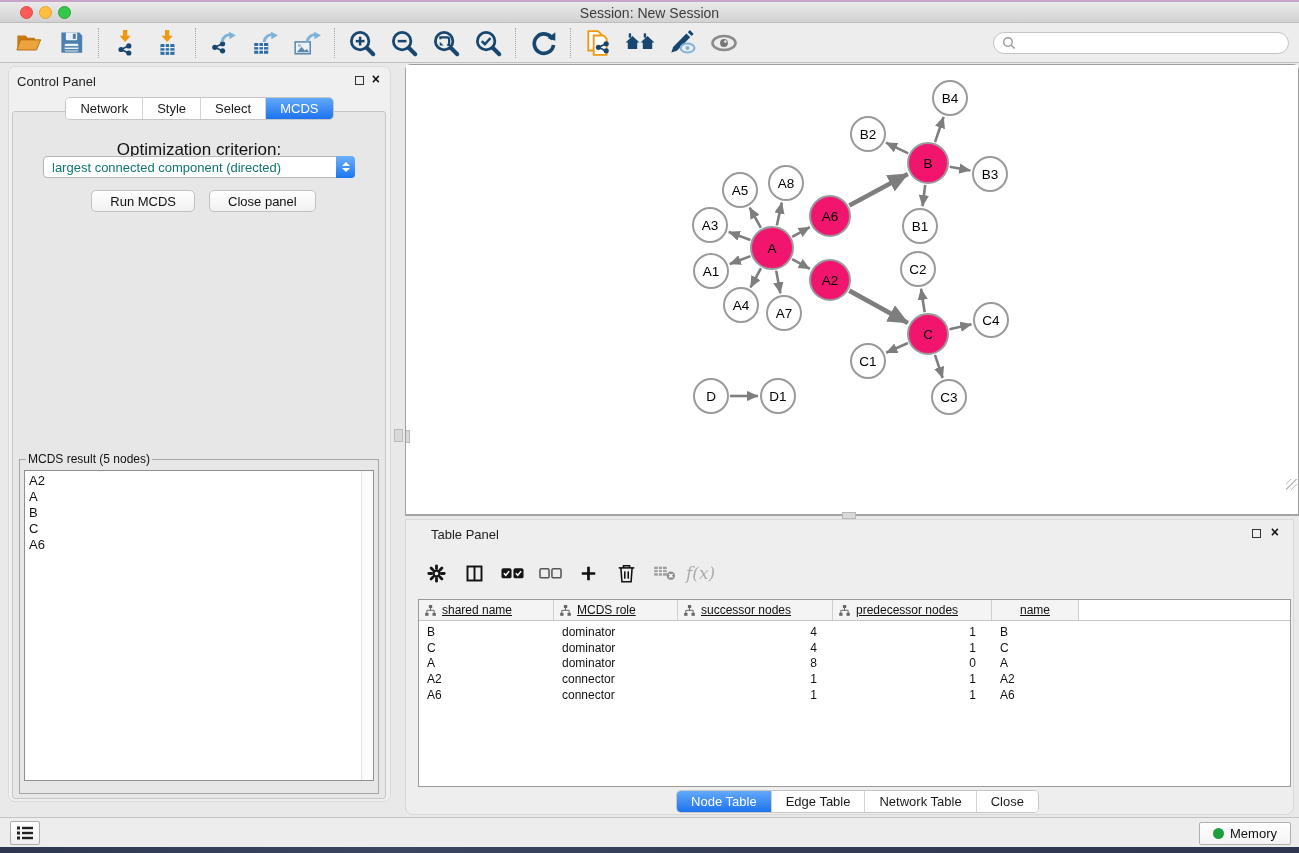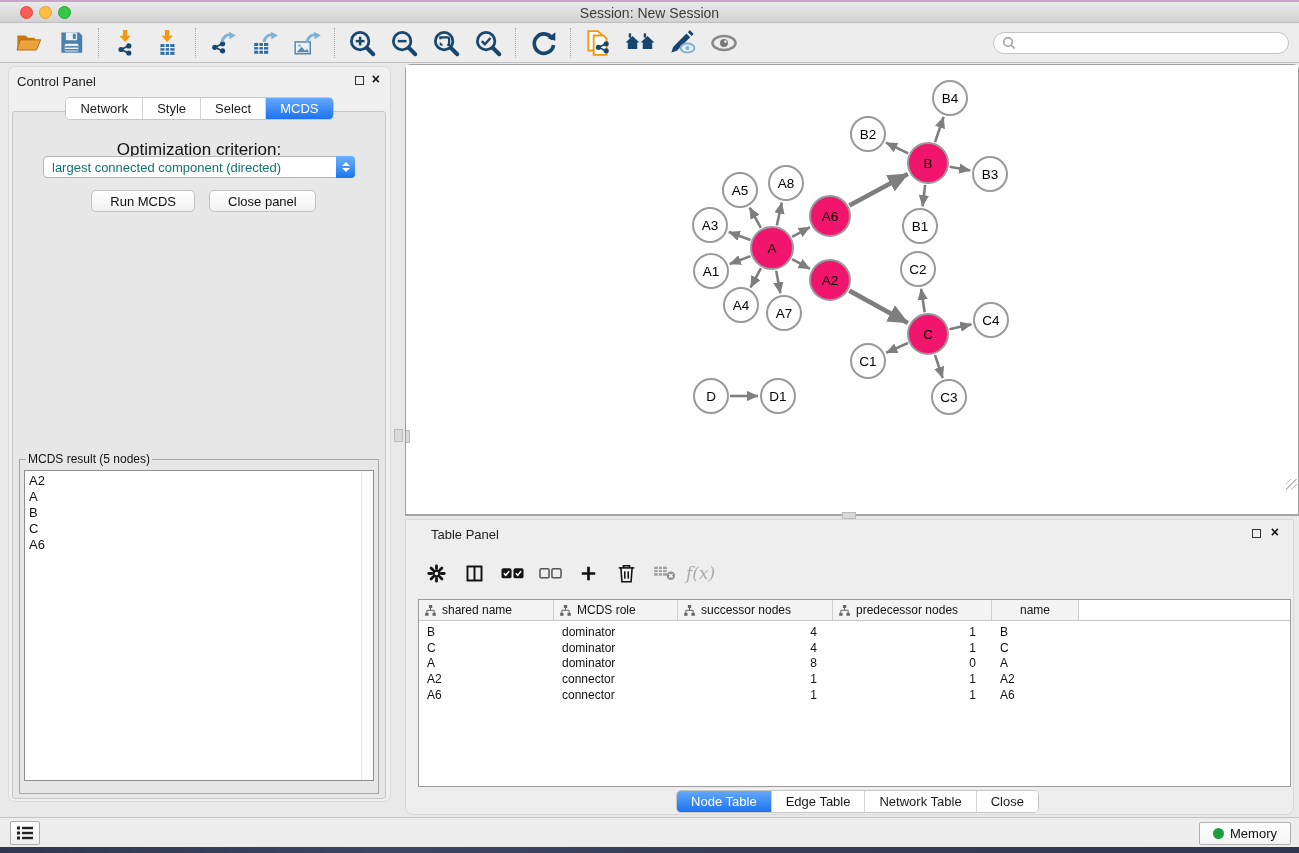--- a/index.html
+++ b/index.html
@@ -98,21 +98,21 @@
   .table-panel { position:absolute; left:405px; top:456px; width:889px; height:296px;
     background:#EEEEEE; border:1px solid #D8D8D8; border-radius:0 0 8px 8px; }
   .tp-toolbar { position:absolute; left:14px; top:33px; height:40px; display:flex;
     align-items:center; gap:5px; }
   .tp-btn { width:33px; height:30px; display:flex; align-items:center; justify-content:center; }
   .fx { font-family:"DejaVu Serif", serif; font-style:italic; font-size:17px; color:#ABABAB; }
   .tbl { position:absolute; left:12px; top:79px; width:873px; height:188px; background:#fff;
     border:1px solid #9A9A9A; overflow:hidden; }
   .tbl-head { display:flex; height:21px; border-bottom:1px solid #C6C6C6; }
   .th { background:#F4F4F4; border-right:1px solid #CFCFCF; display:flex; align-items:center;
-    gap:6px; padding:0 6px; font-size:12px; color:#111; }
+    gap:6px; padding:0 6px; font-size:12px; color:#111;text-decoration:underline; }
   .th.center { justify-content:center; }
   .th-fill { flex:1; background:#fff; }
   .tbl-body { font-size:12px; color:#111; padding-top:3px; }
   .tr { display:flex; height:15.8px; align-items:center; }
   .td { padding:0 8px; white-space:nowrap; overflow:hidden; }
   .td.right { text-align:right; padding-right:16px; }
   .tp-tabs { position:absolute; left:16px; right:0; top:270px; display:flex; justify-content:center; }
 
   
   .statusbar { position:absolute; left:0; top:817px; width:1299px; height:30px; background:#EDEDED;

